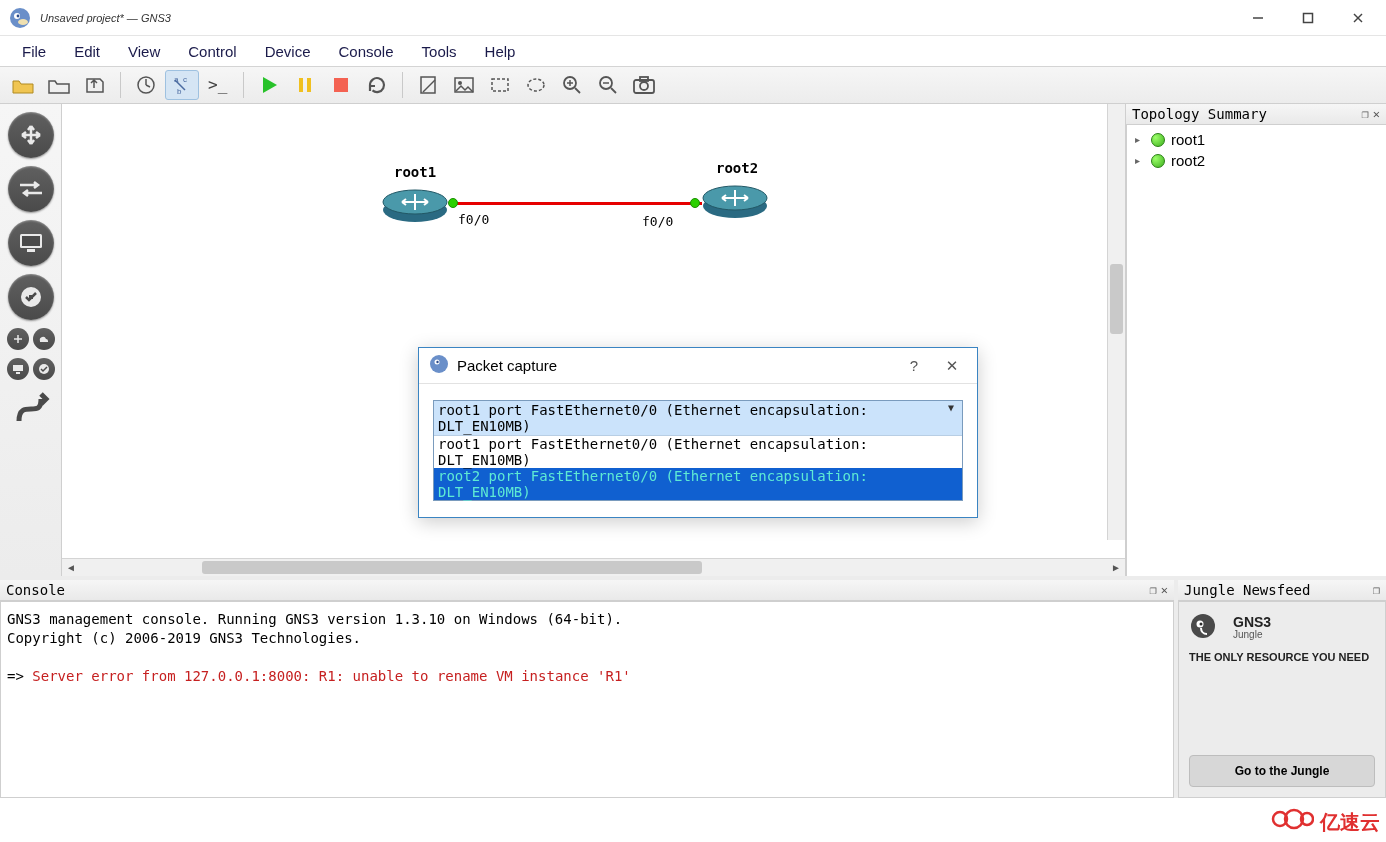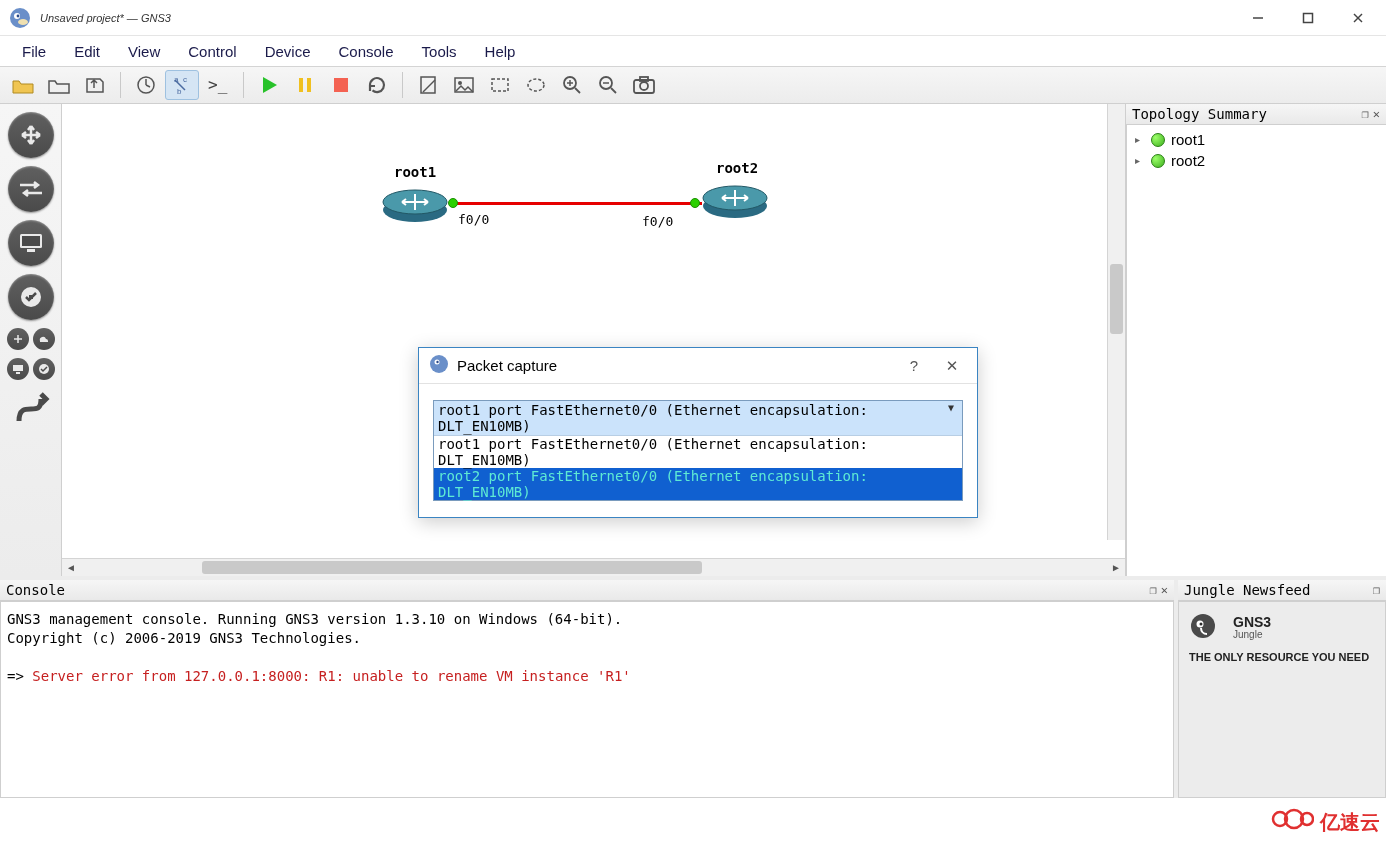--- a/index.html
+++ b/index.html
@@ -386,20 +386,21 @@
               <circle cx="11" cy="12" r="3.5" fill="#fff"></circle>
               <circle cx="12" cy="12" r="1.5" fill="#2a2a2a"></circle>
               <path d="M18 22c-4 0-6-3-6-6" fill="none" stroke="#fff" stroke-width="2"></path>
             </svg></span>
         <div>
             <div class="news-logo-text">GNS3</div>
             <div class="news-logo-sub">Jungle</div>
           </div>
       </div>
       <div class="news-head">THE ONLY RESOURCE YOU NEED</div>
+      <div class="news-btn">Go to the Jungle</div>
     </div>
   </div>
 </div>
 
 <div class="dialog">
   <div class="dialog-title">
     <span><svg width="20" height="20">
           <circle cx="10" cy="10" r="9" fill="#6a8fc9"></circle>
           <circle cx="8" cy="8" r="2.5" fill="#fff"></circle>
           <circle cx="8.5" cy="8" r="1.2" fill="#2a4a8a"></circle>

